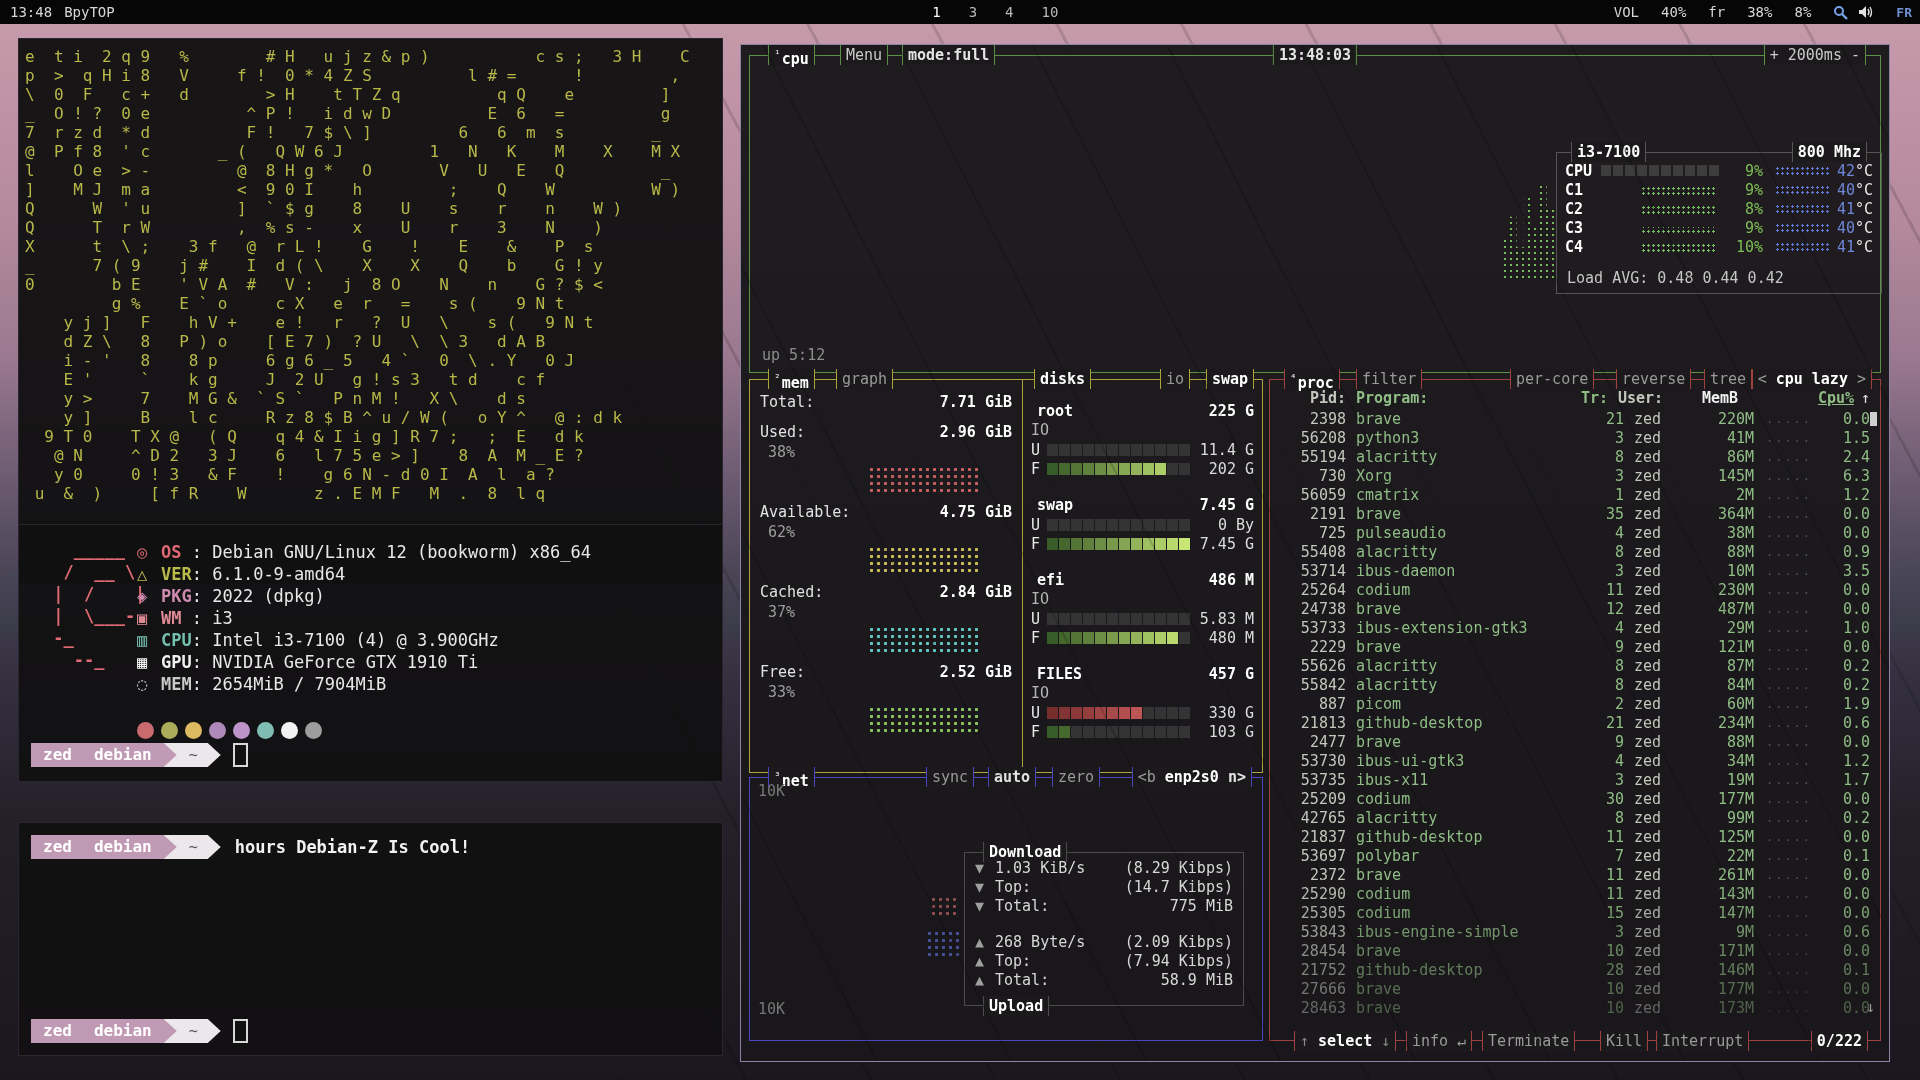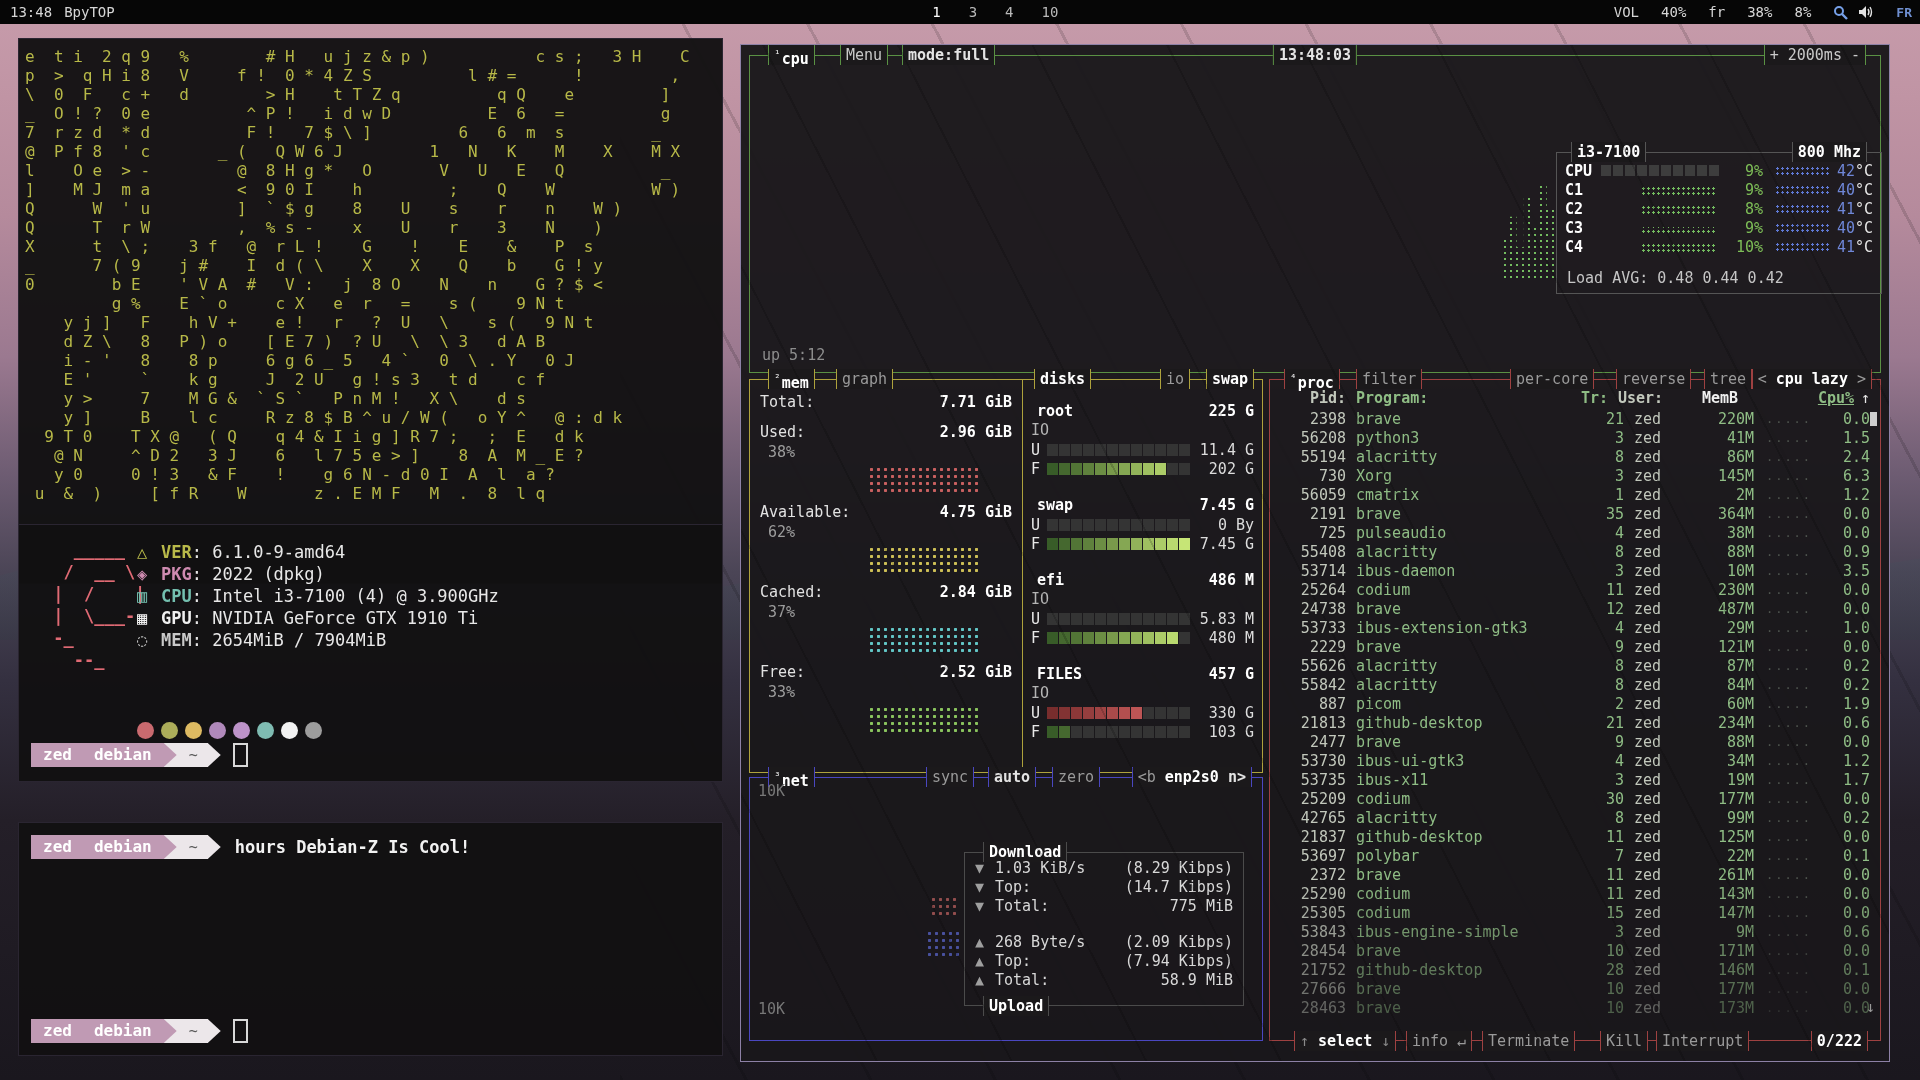--- a/index.html
+++ b/index.html
@@ -210,22 +210,24 @@
   </div>
 
   <div id="win-fetch" class="term">
     <pre id="fetch-logo">   _____ 
   /  __ \
  |  /    |
  |  \___-
  -_
    --_</pre>
     <div id="fetch-rows">
+        <div class="frow"><span class="ficon" style="color: rgb(224, 106, 116);">◎</span><span class="flabel" style="color: rgb(224, 106, 116);">OS </span><span class="fsep">: </span><span class="fval">Debian GNU/Linux 12 (bookworm) x86_64</span></div>
         <div class="frow"><span class="ficon" style="color: rgb(185, 186, 74);">△</span><span class="flabel" style="color: rgb(185, 186, 74);">VER</span><span class="fsep">: </span><span class="fval">6.1.0-9-amd64</span></div>
         <div class="frow"><span class="ficon" style="color: rgb(207, 139, 177);">◈</span><span class="flabel" style="color: rgb(207, 139, 177);">PKG</span><span class="fsep">: </span><span class="fval">2022 (dpkg)</span></div>
+        <div class="frow"><span class="ficon" style="color: rgb(224, 138, 148);">▣</span><span class="flabel" style="color: rgb(224, 138, 148);">WM </span><span class="fsep">: </span><span class="fval">i3</span></div>
         <div class="frow"><span class="ficon" style="color: rgb(116, 192, 176);">▥</span><span class="flabel" style="color: rgb(116, 192, 176);">CPU</span><span class="fsep">: </span><span class="fval">Intel i3-7100 (4) @ 3.900GHz</span></div>
         <div class="frow"><span class="ficon" style="color: rgb(240, 240, 240);">▦</span><span class="flabel" style="color: rgb(240, 240, 240);">GPU</span><span class="fsep">: </span><span class="fval">NVIDIA GeForce GTX 1910 Ti</span></div>
         <div class="frow"><span class="ficon" style="color: rgb(201, 201, 201);">◌</span><span class="flabel" style="color: rgb(201, 201, 201);">MEM</span><span class="fsep">: </span><span class="fval">2654MiB / 7904MiB</span></div>
       </div>
     <div id="fetch-dots">
         <span class="cdot" style="background: rgb(201, 106, 111);"></span>
         <span class="cdot" style="background: rgb(172, 173, 90);"></span>
         <span class="cdot" style="background: rgb(221, 186, 98);"></span>
         <span class="cdot" style="background: rgb(176, 137, 187);"></span>
         <span class="cdot" style="background: rgb(189, 147, 201);"></span>

